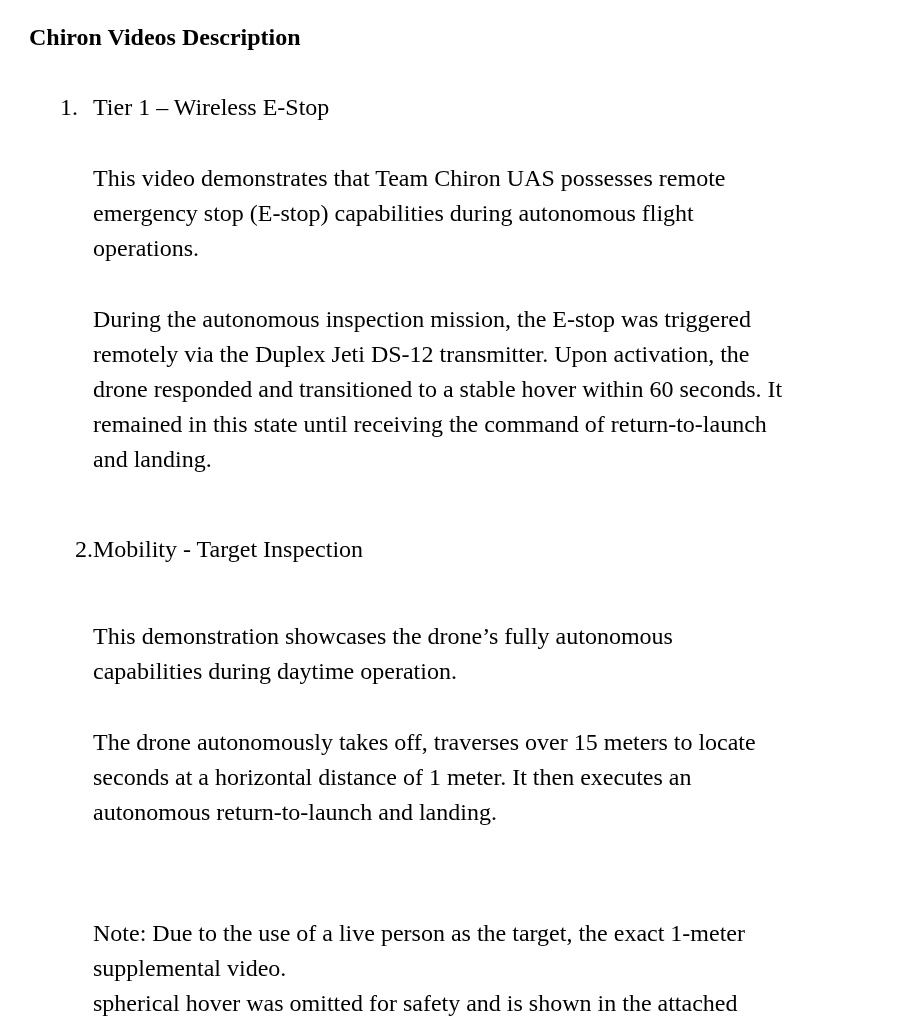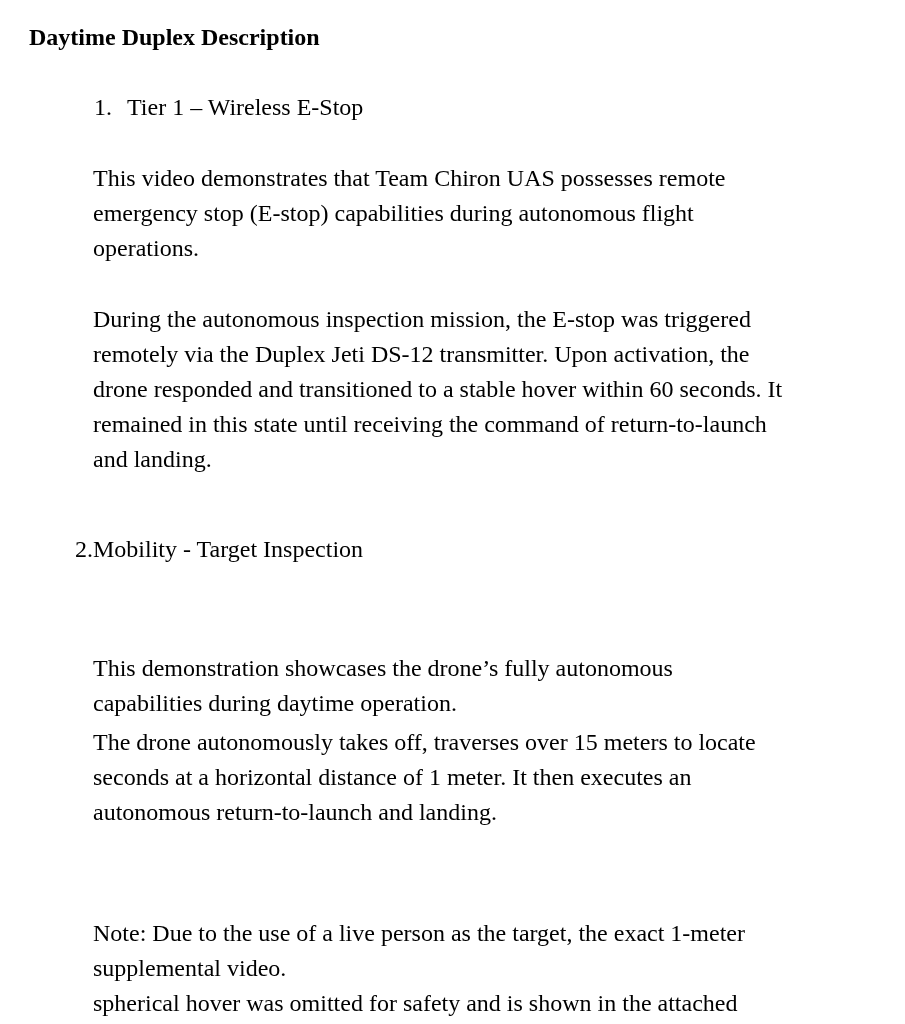--- a/index.html
+++ b/index.html
@@ -22,42 +22,42 @@
     .para {
       position: absolute; left: 93px; width: 800px;
       font-size: 24px; line-height: 35px;
     }
     .para span { display: block; white-space: nowrap; }
   </style>
 </head>
 <body>
 
 <div>
-  <div class="title">Daytime Duplex Description</div>
+  <div class="title">Chiron Videos Description</div>
 
-  <div class="item-heading" style="top:92px;margin-left:34px;">
+  <div class="item-heading" style="top:92px;">
     <span class="num">1.</span><span>Tier 1 – Wireless E-Stop</span>
   </div>
   <div class="para" style="top:161px;">
     <span>This video demonstrates that Team Chiron UAS possesses remote</span>
     <span>emergency stop (E-stop) capabilities during autonomous flight</span>
     <span>operations.</span>
   </div>
   <div class="para" style="top:302px;">
     <span>During the autonomous inspection mission, the E-stop was triggered</span>
     <span>remotely via the Duplex Jeti DS-12 transmitter. Upon activation, the</span>
     <span>drone responded and transitioned to a stable hover within 60 seconds. It</span>
     <span>remained in this state until receiving the command of return-to-launch</span>
     <span>and landing.</span>
   </div>
 
   <div class="item-heading" style="top:534px;text-align:right;">
     <span class="num">2.</span><span>Mobility - Target Inspection</span>
   </div>
-  <div class="para" style="top:651px;">
+  <div class="para" style="top:619px;">
     <span>This demonstration showcases the drone’s fully autonomous</span>
     <span>capabilities during daytime operation.</span>
   </div>
   <div class="para" style="top:725px;">
     <span>The drone autonomously takes off, traverses over 15 meters to locate</span>
     <span>seconds at a horizontal distance of 1 meter. It then executes an</span>
     <span>autonomous return-to-launch and landing.</span>
   </div>
   <div class="para" style="top:916px;">
     <span>Note: Due to the use of a live person as the target, the exact 1-meter</span>

